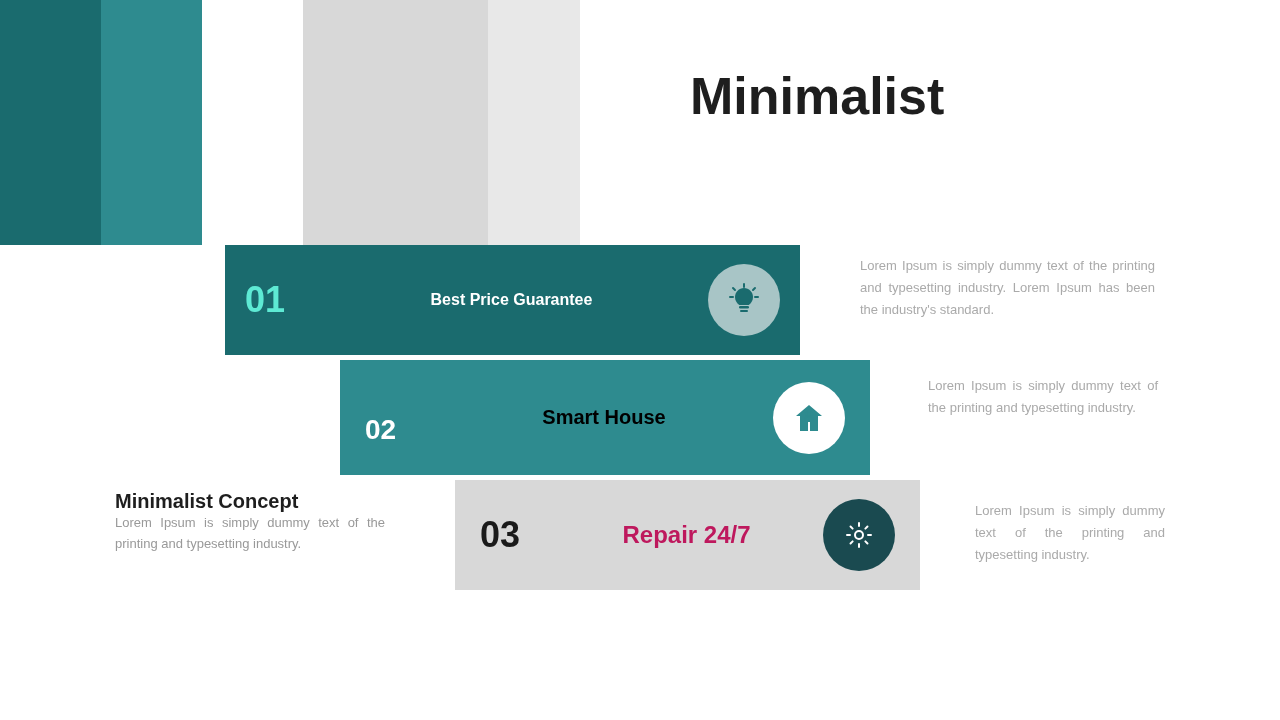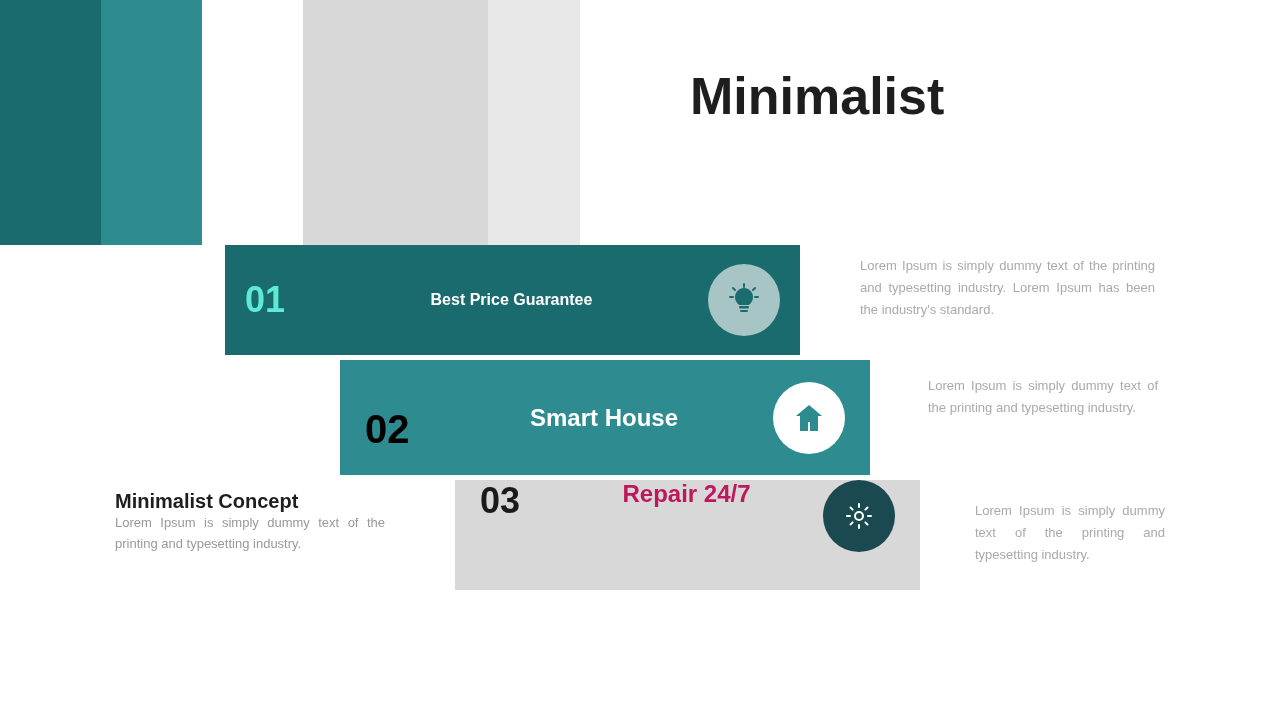--- a/index.html
+++ b/index.html
@@ -111,30 +111,30 @@
       top: 360px;
       left: 340px;
       width: 530px;
       height: 115px;
       background: #2e8b8f;
       display: flex;
       align-items: center;
       padding: 0 25px;
     }
     .row2-num {
-      font-size: 40px;
-      font-weight: 700;
-      color: #000000;
+      font-size: 28px;
+      font-weight: 700;
+      color: #ffffff;
       min-width: 80px;
       margin-top: 24px;
     }
     .row2-label {
-      font-size: 24px;
-      font-weight: 700;
-      color: #ffffff;
+      font-size: 20px;
+      font-weight: 700;
+      color: #000000;
       flex: 1;
       text-align: center;
     }
     .row2-icon {
       width: 72px;
       height: 72px;
       border-radius: 50%;
       background: #ffffff;
       display: flex;
       align-items: center;
@@ -144,21 +144,21 @@
 
     
     .row3 {
       position: absolute;
       top: 480px;
       left: 455px;
       width: 465px;
       height: 110px;
       background: #d8d8d8;
       display: flex;
-      align-items: flex-start;
+      align-items: center;
       padding: 0 25px;
     }
     .row3-num {
       font-size: 36px;
       font-weight: 700;
       color: #1a1a1a;
       min-width: 80px;
     }
     .row3-label {
       font-size: 24px;

